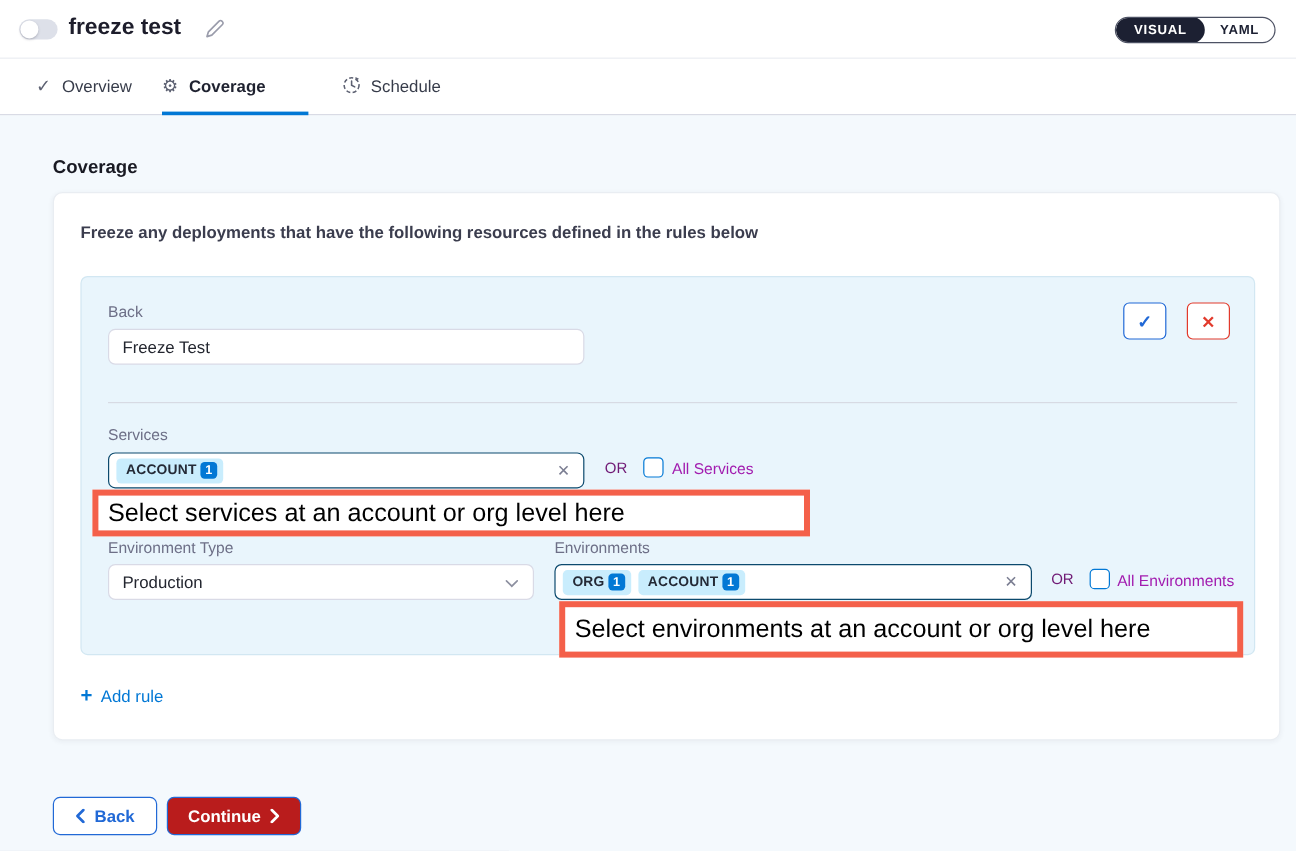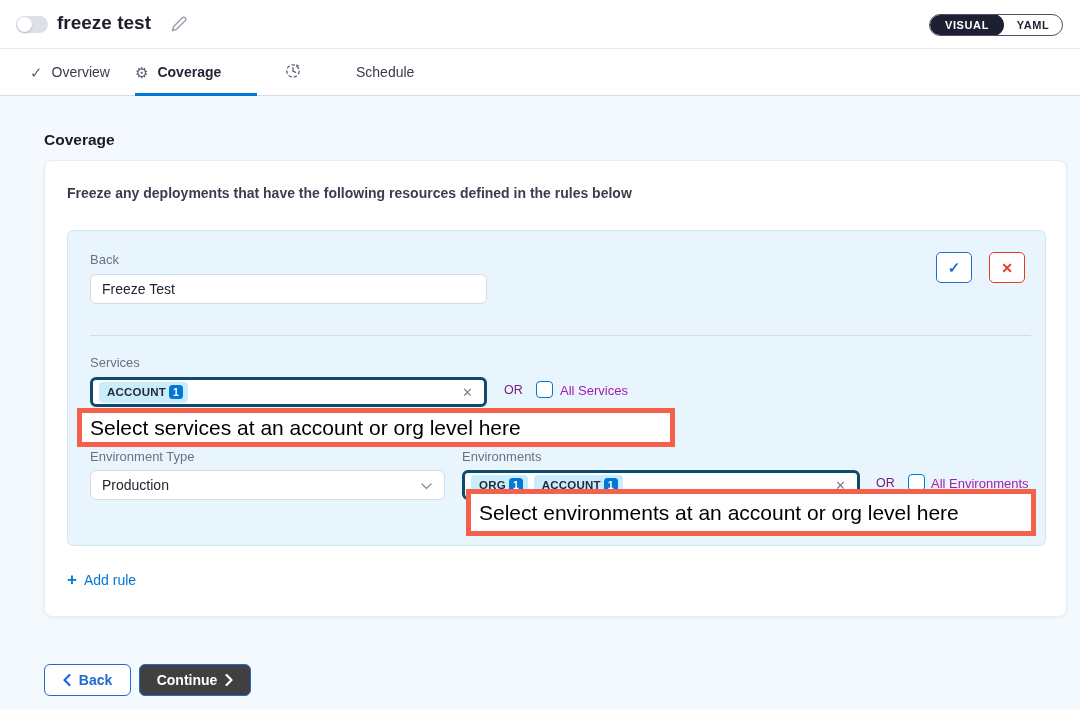--- a/index.html
+++ b/index.html
@@ -20,59 +20,59 @@
 
   
   .tabbar { position:absolute; left:0; top:49px; width:1080px; height:47px; background:#fff; border-bottom:1px solid #d9dbe5; }
   .tab { position:absolute; top:0; height:46px; display:flex; align-items:center; cursor:pointer; }
   .tab .tab-icon { font-size:15px; color:#5d6172; margin-right:9px; line-height:1; }
   .tab .tab-label { font-size:14px; color:#373c4a; }
   .tab-overview { left:30px; }
   .tab-coverage { left:135px; width:122px; }
   .tab-coverage .tab-label { font-weight:bold; color:#1f2230; }
   .tab-coverage::after { content:""; position:absolute; left:0; right:0; bottom:-1px; height:3px; background:#0278d5; }
-  .tab-schedule { left:285px;gap:47px; }
+  .tab-schedule { left:285px; }
 
   
   .section-title { position:absolute; left:44px; top:131px; font-size:15.5px; font-weight:bold; color:#191a23; }
   .outer-card { position:absolute; left:44px; top:160px; width:1023px; height:457px; background:#fff; border:1px solid #e9edf2; border-radius:8px; box-shadow:0 1px 4px rgba(40,41,61,.05); }
   .card-header { position:absolute; left:22px; top:24px; font-size:14px; font-weight:bold; color:#3b3d4e; }
 
   .rule-card { position:absolute; left:22px; top:69px; width:979px; height:316px; background:#e9f5fc; border:1px solid #d2e7f2; border-radius:6px; }
   .field-label { position:absolute; font-size:13px; color:#6d6f87; }
   .text-input { position:absolute; height:30px; background:#fff; border:1px solid #d9dae6; border-radius:6px; font-size:14px; color:#23262f; padding:0 11px; outline:none; font-family:"Liberation Sans", sans-serif; }
-  .fake-input { position:absolute; height:30px; background:#fff; border:3px solid #0c4a6e; border-radius:6px; display:flex; align-items:center; padding-left:6px; cursor:text; }
+  .fake-input { position:absolute; height:30px; background:#fff; border:1px solid #0c4a6e; border-radius:6px; display:flex; align-items:center; padding-left:6px; cursor:text; }
   .tag { display:flex; align-items:center; height:21px; background:#c9edfd; border-radius:4px; padding:0 5px 0 8px; margin-right:6px; cursor:pointer; }
   .tag-text { font-size:11.5px; font-weight:bold; letter-spacing:.2px; color:#242a36; }
   .tag-badge { margin-left:3px; min-width:14px; height:14px; background:#0278d5; border-radius:3.5px; color:#fff; font-size:10.5px; font-weight:bold; display:flex; align-items:center; justify-content:center; padding:0 2px; }
   .clear-x { position:absolute; right:11px; top:50%; transform:translateY(-50%); font-size:13px; color:#7b7e92; cursor:pointer; line-height:1; }
   .or-label { position:absolute; font-size:12.5px; color:#701a75; }
   .checkbox { position:absolute; width:17px; height:17px; background:#fff; border:1.8px solid #0278d5; border-radius:4px; cursor:pointer; }
   .check-label { position:absolute; font-size:13px; color:#a21caf; }
   .divider { position:absolute; left:22px; top:104px; width:941px; height:1px; background:#d7dae3; }
 
   .icon-btn { position:absolute; top:21px; width:36px; height:31px; background:#fff; border-radius:5px; display:flex; align-items:center; justify-content:center; font-size:15px; font-weight:bold; cursor:pointer; }
   .confirm-btn { left:868px; border:1.5px solid #2169d6; color:#2169d6; }
   .cancel-btn { left:921px; border:1.5px solid #e23a2c; color:#e23a2c; font-size:14px; }
 
   .select-box { position:absolute; height:30px; background:#fff; border:1px solid #d9dae6; border-radius:6px; display:flex; align-items:center; padding:0 11px; font-size:14px; color:#23262f; cursor:pointer; }
   .select-box .chev { position:absolute; right:12px; top:50%; transform:translateY(-50%); }
 
   .annotation { position:absolute; background:#fff; border:5px solid #f4604a; display:flex; align-items:center; padding-left:8px; font-size:21px; color:#000; z-index:6; white-space:nowrap; }
   .annotation-1 { left:32px; top:247px; width:598px; height:39px; }
-  .annotation-2 { left:421px; top:328px; width:570px; height:47px; }
+  .annotation-2 { left:421px; top:340px; width:570px; height:47px; }
 
   .add-rule { position:absolute; left:22px; top:410px; display:flex; align-items:center; color:#0278d5; cursor:pointer; }
   .add-rule .plus { font-size:17px; font-weight:bold; margin-right:7px; line-height:1; }
   .add-rule .add-label { font-size:14px; font-weight:500; }
 
   
   .btn { position:absolute; top:664px; height:32px; border-radius:6px; display:flex; align-items:center; justify-content:center; font-size:14px; font-weight:bold; cursor:pointer; gap:8px; }
   .btn-back { left:44px; width:87px; background:#fff; border:1.5px solid #2169d6; color:#2169d6; }
-  .btn-continue { left:139px; width:112px; background:#404040; border:1.5px solid #2169d6; color:#fff; }
+  .btn-continue { left:139px; width:112px; background:#b91c1c; border:1.5px solid #2169d6; color:#fff; }
 </style>
 </head>
 <body>
 
 <div class="page">
 
   <div class="topbar">
     <div class="toggle">
         <div class="knob"></div>
       </div>

